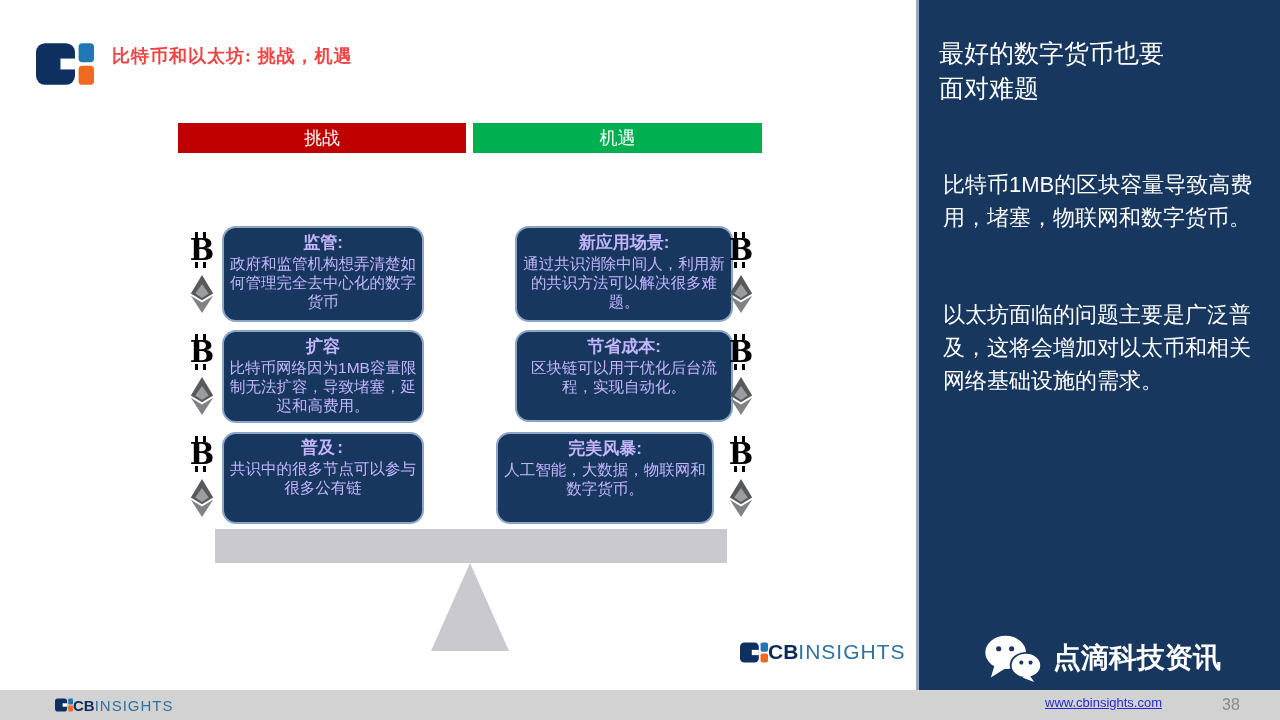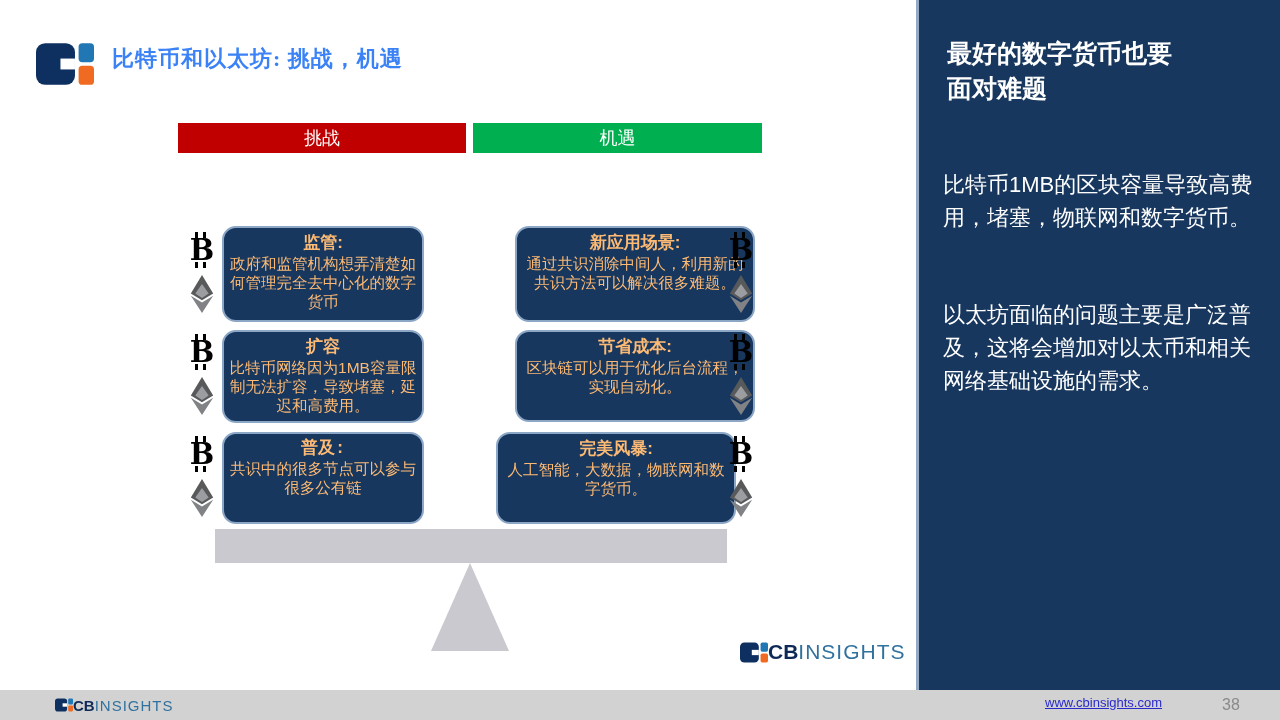--- a/index.html
+++ b/index.html
@@ -1,34 +1,34 @@
 <!DOCTYPE html>
 <html style="--challenge_red: #C00000; --opportunity_green: #00B050; --navy: #17375E; --card_border: #8CA6C6; --seesaw_gray: #C9C9CF; --footer_gray: #D2D2D2; --link_blue: #2929CC; --brand_navy: #0D2A57; --brand_blue: #31719E; --brand_lightblue: #2077B4; --brand_orange: #F16A22;"><head>
 <meta charset="utf-8">
 <style>
   html,body{margin:0;padding:0;background:#fff;}
   .slide{position:relative;width:1280px;height:720px;background:#fff;overflow:hidden;
          font-family:"Liberation Sans",sans-serif;}
 
   
   .logo-big{position:absolute;left:36px;top:42px;}
-  .slide-title{position:absolute;left:112px;top:44px;margin:0;font-size:22px;font-weight:bold;
-               color:#3b82f6;font-family:"Liberation Serif",serif;letter-spacing:1px;}
+  .slide-title{position:absolute;left:112px;top:44px;margin:0;font-size:18px;font-weight:bold;
+               color:#ef4444;font-family:"Liberation Serif",serif;letter-spacing:1px;}
 
   
   .col-header{position:absolute;top:123px;height:30px;color:#fff;font-size:18px;
               display:flex;align-items:center;justify-content:center;}
   .col-header.red{left:178px;width:288px;background:var(--challenge_red,#C00000);}
   .col-header.green{left:473px;width:289px;background:var(--opportunity_green,#00B050);}
 
   
   .card{position:absolute;width:202px;background:var(--navy,#17375E);
-        border:2px solid var(--card_border,#8CA6C6);border-radius:14px;color:#fdba74;
+        border:2px solid var(--card_border,#8CA6C6);border-radius:14px;color:#c4b5fd;
         text-align:center;box-sizing:border-box;padding:5px 3px;}
-  .card.right{width:240px;}
+  .card.right{width:218px;}
   .card-title{font-weight:bold;font-size:17px;line-height:1.2;}
   .card-body{font-size:15.5px;line-height:1.22;margin-top:2px;}
 
   .icon-stack{position:absolute;width:38px;display:flex;flex-direction:column;
               align-items:center;justify-content:center;gap:10px;}
   .btc{position:relative;font-family:"DejaVu Serif",serif;font-weight:bold;font-size:29px;
        line-height:1;color:#000;}
   .btc::before{content:"";position:absolute;top:-4px;left:5px;width:3px;height:6px;
                background:#000;box-shadow:8px 0 0 #000;}
   .btc::after{content:"";position:absolute;bottom:-3px;left:5px;width:3px;height:6px;
@@ -44,22 +44,22 @@
   
   .brand-row{display:flex;align-items:center;}
   .brand-cb{font-weight:bold;color:var(--brand_navy,#0D2A57);}
   .brand-insights{color:var(--brand_blue,#31719E);letter-spacing:1px;}
   .watermark{position:absolute;left:740px;top:640px;}
   .watermark .brand-cb,.watermark .brand-insights{font-size:21px;}
 
   
   .sidebar{position:absolute;left:916px;top:0;width:364px;height:690px;box-sizing:border-box;
            background:var(--navy,#17375E);border-left:3px solid #93A9C4;color:#fff;}
-  .sb-heading{position:absolute;left:28px;top:36px;width:245px;font-size:25px;
-              font-weight:bold;line-height:1.4;}
+  .sb-heading{position:absolute;left:20px;top:36px;width:245px;font-size:25px;
+              font-weight:normal;line-height:1.4;}
   .sb-par{position:absolute;left:24px;width:322px;font-size:22px;line-height:1.5;}
   .sb-par.p0{top:168px;}
   .sb-par.p1{top:298px;}
   .wechat-row{position:absolute;left:64px;top:634px;display:flex;align-items:center;gap:10px;}
   .wechat-label{font-size:28px;font-weight:600;color:#fff;}
 
   
   .footer{position:absolute;left:0;top:690px;width:1280px;height:30px;
           background:var(--footer_gray,#D2D2D2);}
   .footer .brand-row{position:absolute;left:55px;top:0;height:30px;}
@@ -171,20 +171,33 @@
       <rect x="47" y="25" width="17" height="21" rx="4" fill="#F16A22"></rect>
     </svg>
     <span class="brand-cb">CB</span>
       <span class="brand-insights">INSIGHTS</span>
   </div>
 
   <div class="sidebar">
     <div class="sb-heading">最好的数字货币也要面对难题</div>
     <div class="sb-par p0">比特币1MB的区块容量导致高费用，堵塞，物联网和数字货币。</div>
     <div class="sb-par p1">以太坊面临的问题主要是广泛普及，这将会增加对以太币和相关网络基础设施的需求。</div>
+    <div class="wechat-row">
+      <svg width="60" height="48" viewBox="0 0 64 52">
+        <ellipse cx="24" cy="20" rx="22" ry="18" fill="#ffffff"></ellipse>
+        <polygon points="12,34 8,47 24,37" fill="#ffffff"></polygon>
+        <circle cx="16.5" cy="16" r="2.8" fill="#17375E"></circle>
+        <circle cx="30.5" cy="16" r="2.8" fill="#17375E"></circle>
+        <ellipse cx="46" cy="34" rx="16.5" ry="13.5" fill="#ffffff" stroke="#17375E" stroke-width="2"></ellipse>
+        <polygon points="50,45 55,52 42,47" fill="#ffffff"></polygon>
+        <circle cx="41" cy="31" r="2.2" fill="#17375E"></circle>
+        <circle cx="51" cy="31" r="2.2" fill="#17375E"></circle>
+      </svg>
+      <span class="wechat-label">点滴科技资讯</span>
+    </div>
   </div>
 
   <div class="footer">
     <div class="brand-row">
       <svg width="18" height="14" viewBox="0 0 64 46">
         <rect x="0" y="0" width="43" height="46" rx="10" fill="#0E3061"></rect>
         <rect x="27" y="17" width="16" height="12" fill="#ffffff"></rect>
         <rect x="47" y="0" width="17" height="21" rx="4" fill="#2077B4"></rect>
         <rect x="47" y="25" width="17" height="21" rx="4" fill="#F16A22"></rect>
       </svg>

